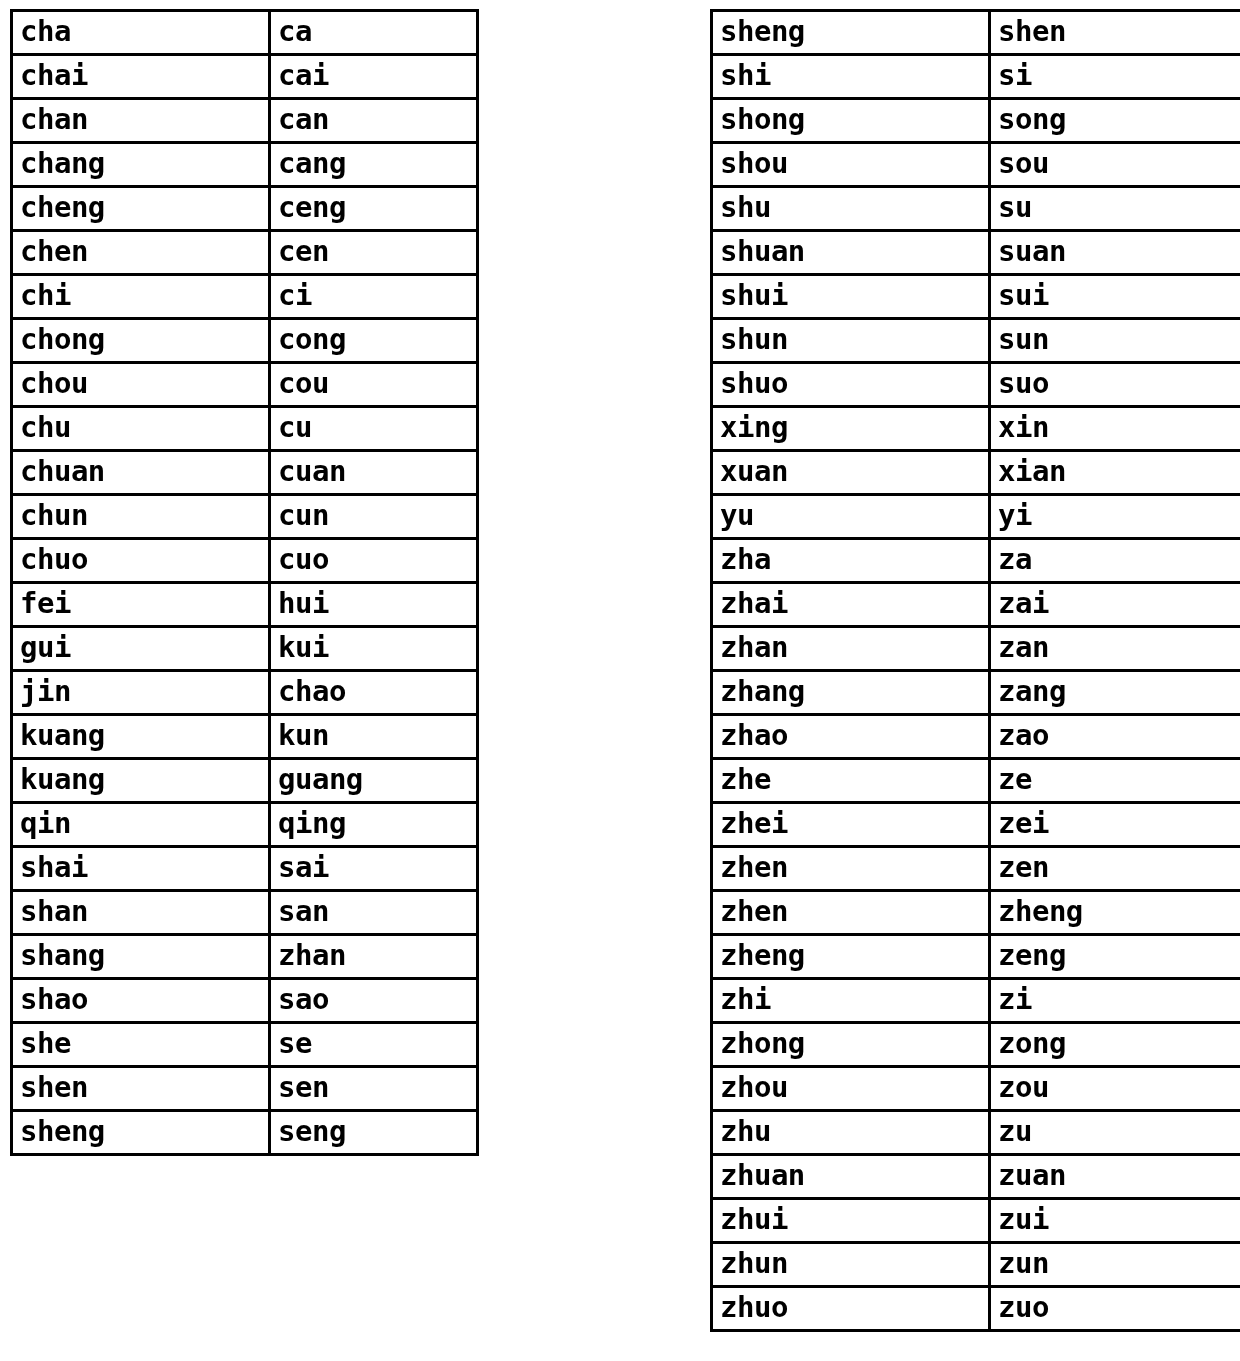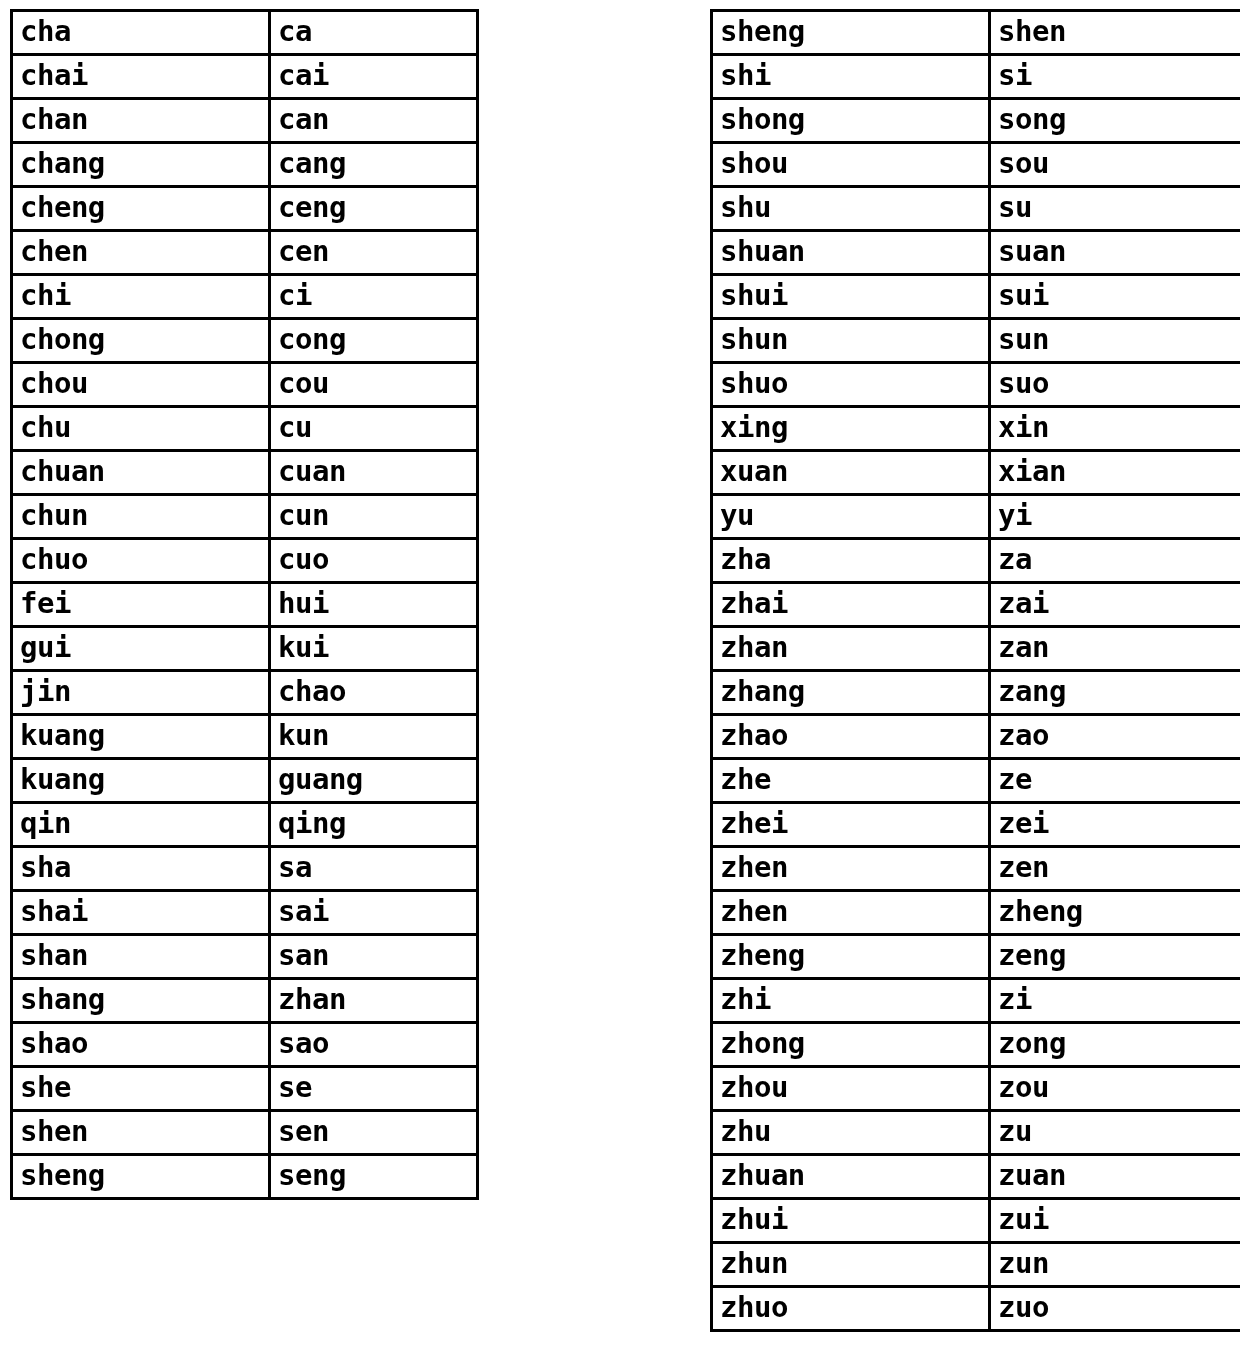--- a/index.html
+++ b/index.html
@@ -139,24 +139,20 @@
         </tr>
         <tr>
           <td class="col-a">kuang</td>
           <td class="col-b">guang</td>
         </tr>
         <tr>
           <td class="col-a">qin</td>
           <td class="col-b">qing</td>
         </tr>
         <tr>
-          <td class="col-a">sha</td>
-          <td class="col-b">sa</td>
-        </tr>
-        <tr>
           <td class="col-a">shai</td>
           <td class="col-b">sai</td>
         </tr>
         <tr>
           <td class="col-a">shan</td>
           <td class="col-b">san</td>
         </tr>
         <tr>
           <td class="col-a">shang</td>
           <td class="col-b">zhan</td>

